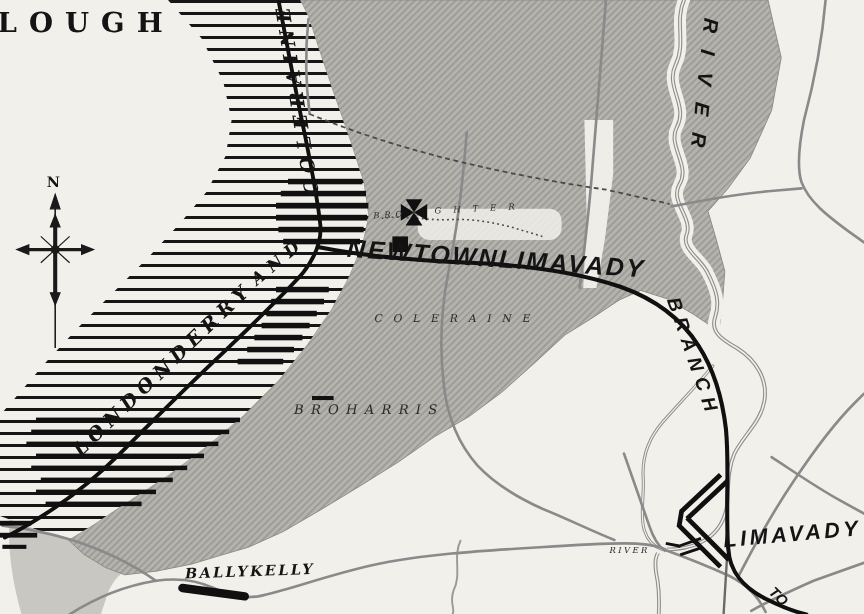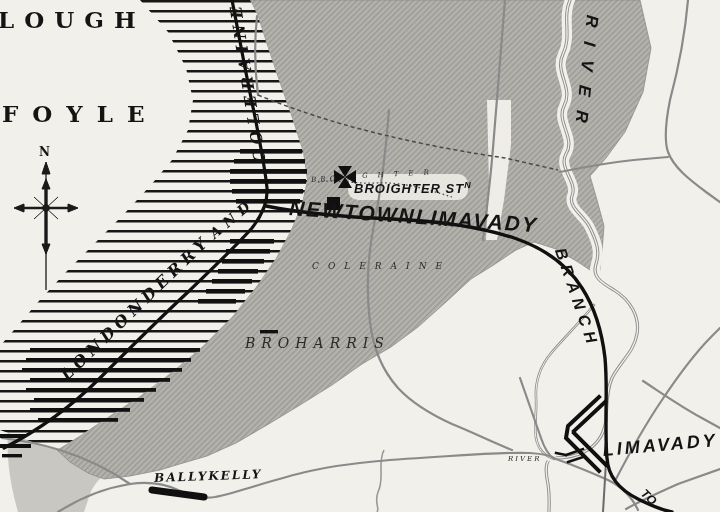--- a/index.html
+++ b/index.html
@@ -137,42 +137,38 @@
     <polygon points="78,208 68,204 68,212"></polygon>
     <polygon points="46,179 42,189 50,189"></polygon>
     <polygon points="46,254 42,244 50,244"></polygon>
     <rect x="43" y="205" width="6" height="6" transform="rotate(45 46 208)"></rect>
     <line x1="34" y1="197" x2="58" y2="219" stroke-width="1"></line>
     <line x1="58" y1="197" x2="34" y2="219" stroke-width="1"></line>
   </g>
 </svg>
 
 <div class="lbl serif big-water" style="left:-2px;top:8px;">LOUGH</div>
-<div class="lbl serif big-water" style="left:2px;top:102px;letter-spacing:14px;">FOYLE</div>
 
 <div class="lbl serif" style="left:39px;top:146px;font-size:12px;font-weight:bold;">N</div>
 
 <div class="lbl serif rail-name" style="left:58px;top:372px;font-size:16px;letter-spacing:5px;transform:rotate(-44deg);">LONDONDERRY</div>
 <div class="lbl serif rail-name" style="left:207px;top:230px;font-size:14px;letter-spacing:6px;transform:rotate(-40deg);">AND</div>
 <div class="lbl serif rail-name" style="left:253px;top:164px;font-size:16px;letter-spacing:6px;transform:rotate(-99deg);">COLERAINE</div>
 
 <div class="lbl sans rail-name" style="left:290px;top:197px;font-size:21px;letter-spacing:2px;transform:rotate(4deg);">NEWTOWNLIMAVADY</div>
 
-<div class="lbl sans rail-name" style="left:354px;top:181px;font-size:13px;letter-spacing:1px;">
-  <span>BROIGHTER ST</span><sup style="font-size:9px;">N</sup>
-</div>
 
 <div class="lbl serif townland" style="left:311px;top:177px;font-size:7px;letter-spacing:4px;transform:rotate(-3deg);">BRO</div>
 <div class="lbl serif townland" style="left:362px;top:173px;font-size:7px;letter-spacing:10px;transform:rotate(-3deg);">GHTER</div>
 
 <div class="lbl sans rail-name" style="left:601px;top:16px;font-size:17px;letter-spacing:14px;transform:rotate(96deg);">RIVER</div>
 <div class="lbl sans rail-name" style="left:567px;top:246px;font-size:16px;letter-spacing:6px;transform:rotate(71deg);">BRANCH</div>
 
 <div class="lbl serif townland" style="left:312px;top:262px;font-size:9px;letter-spacing:9px;">COLERAINE</div>
-<div class="lbl serif townland" style="left:245px;top:336px;font-size:14px;letter-spacing:6px;">BROHARRIS</div>
+<div class="lbl serif townland" style="left:245px;top:336px;font-size:11px;letter-spacing:6px;">BROHARRIS</div>
 
 <div class="lbl serif rail-name" style="left:154px;top:472px;font-size:12px;letter-spacing:2px;transform:rotate(-2deg);">BALLYKELLY</div>
 
 <div class="lbl serif townland" style="left:508px;top:456px;font-size:7px;letter-spacing:2px;">RIVER</div>
 
 <div class="lbl sans rail-name" style="left:602px;top:441px;font-size:18px;letter-spacing:3px;transform:rotate(-5deg);">LIMAVADY</div>
 
 <div class="lbl sans rail-name" style="left:647px;top:487px;font-size:12px;transform:rotate(44deg);">TO</div>
 
 </div>

